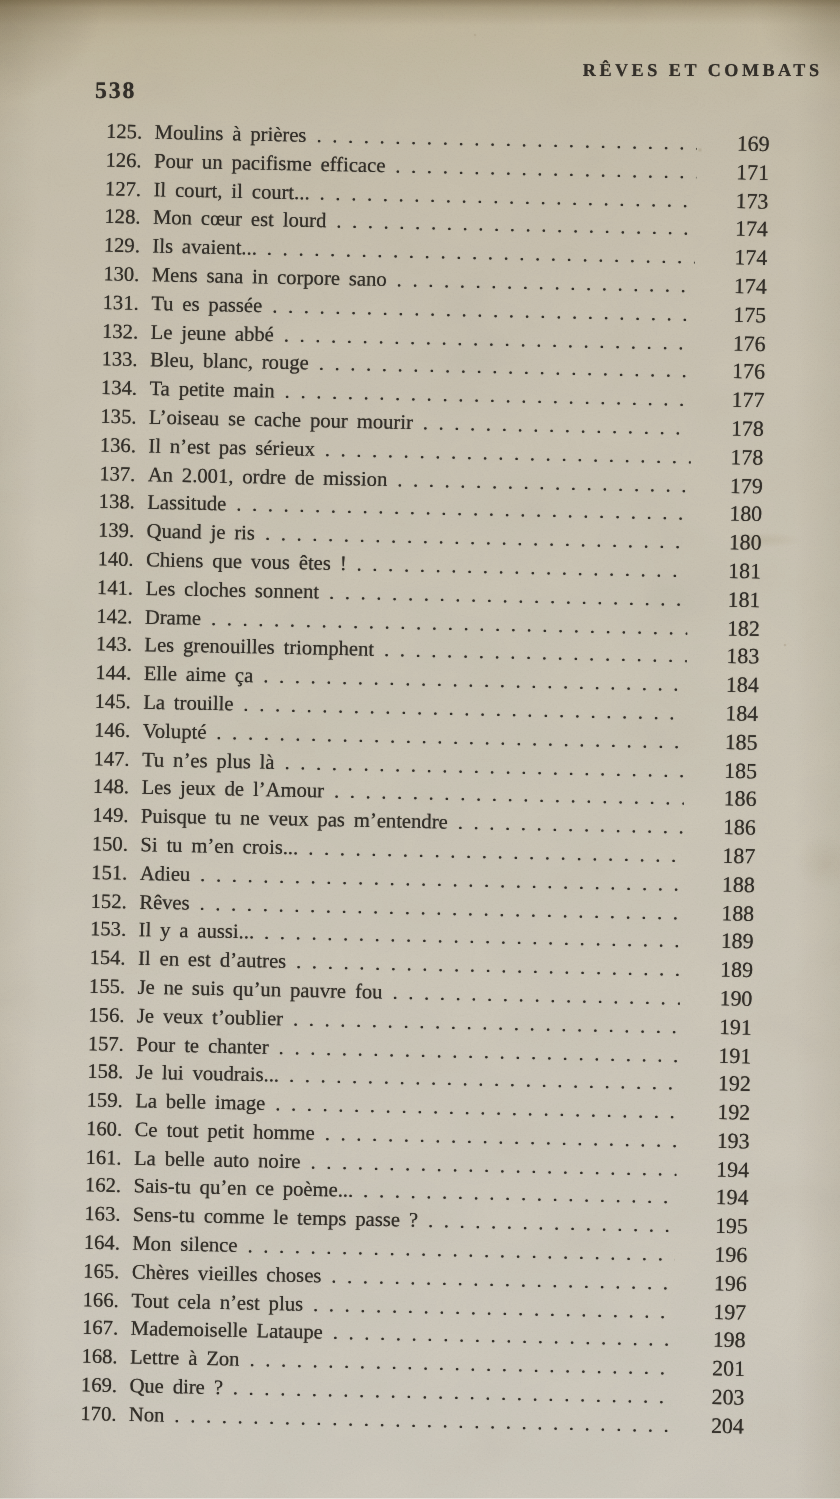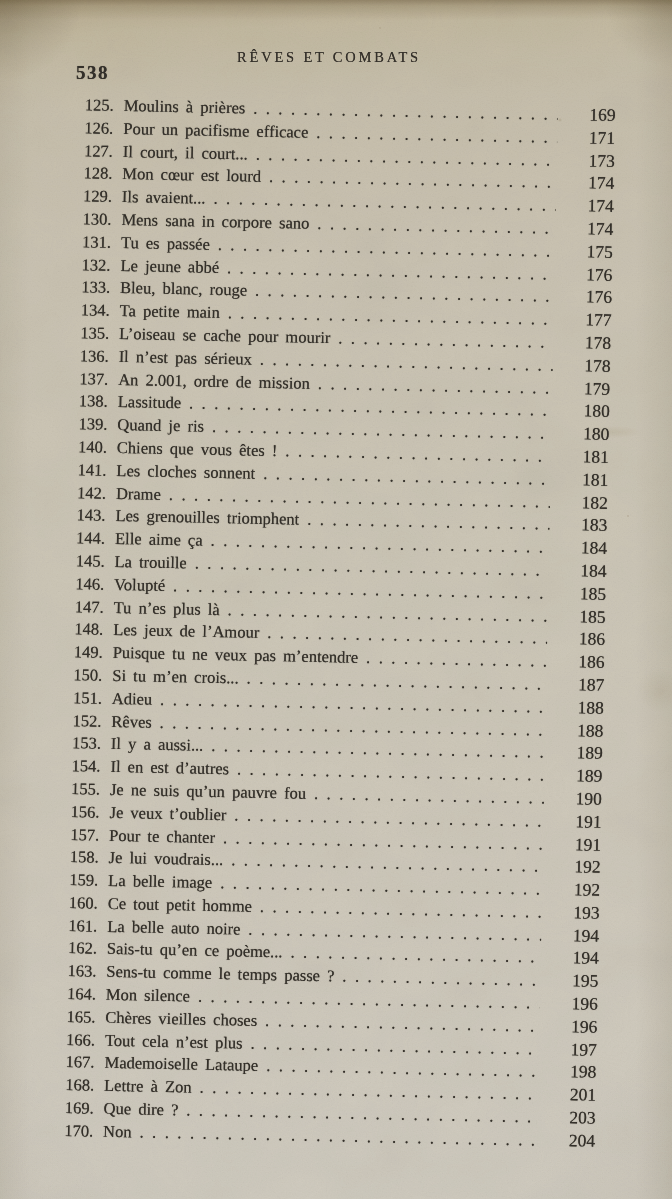--- a/index.html
+++ b/index.html
@@ -32,22 +32,22 @@
   .grain-fine   { mix-blend-mode: multiply;  opacity: .10; }
   .grain-blotch { mix-blend-mode: multiply;  opacity: .09; }
 
   .folio {
     position: absolute; left: 76px; top: 62px;
     font-size: 19px; font-weight: 700; letter-spacing: 1.5px;
     text-shadow: 0 0 .7px rgba(52,48,40,.8);
   }
   .running-title {
     position: absolute; top: 49px; left: 0; right: 14px;
-    text-align: center;
-    font-size: 14.5px; font-weight: 400; letter-spacing: 2.8px;
+    text-align: right;
+    font-size: 14.5px; font-weight: 700; letter-spacing: 2.8px;
     text-shadow: 0 0 .6px rgba(52,48,40,.8);
   }
 
   .toc {
     position: absolute; top: 94px; left: 72px; right: 56px;
     transform: rotate(1.15deg);
     transform-origin: 0 0;
   }
   .row {
     display: flex; align-items: baseline;

